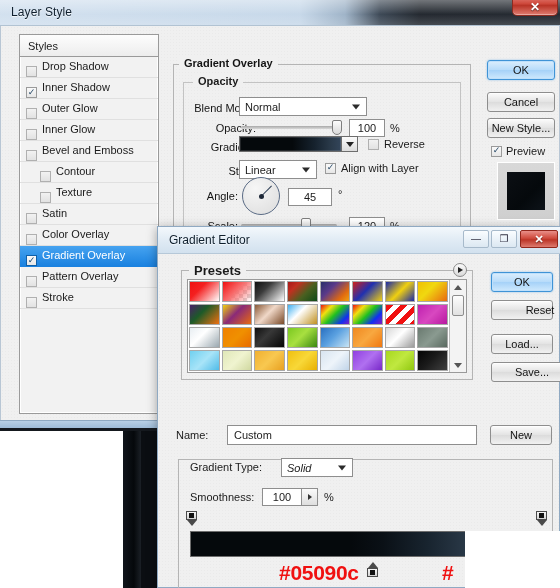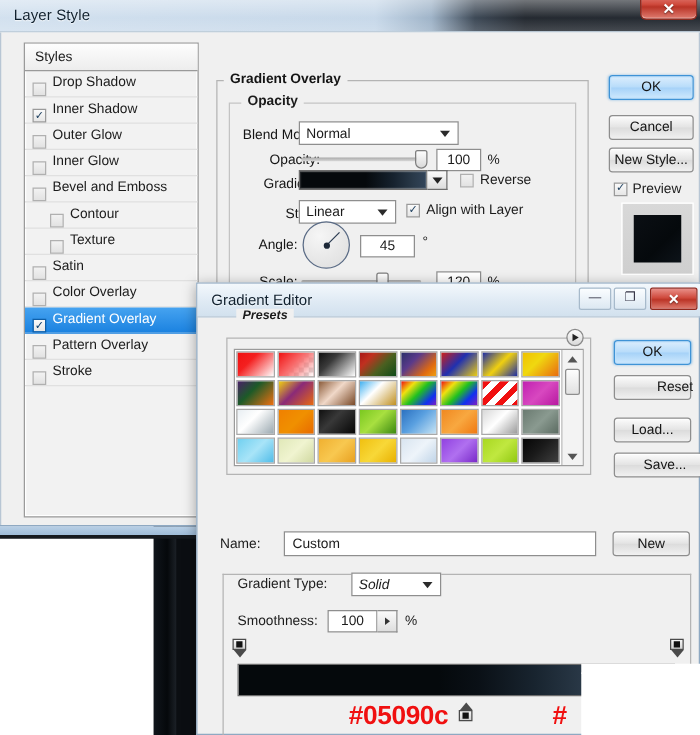--- a/index.html
+++ b/index.html
@@ -270,22 +270,22 @@
     display:flex; align-items:center; justify-content:center;
     color:#fff; font-size:11px; font-weight:bold;
     text-shadow:0 1px 1px rgba(0,0,0,.45);
   }
 
   #presets-group {
     position:absolute; left:23px; top:43px; width:292px; height:110px;
     border:1px solid #b4b4b4;
   }
   #presets-legend {
-    position:absolute; left:31px; top:20px; background:#f0f0f0; padding:0 5px;
-    font-weight:bold; font-size:10px;font-style:italic;
+    position:absolute; left:31px; top:36px; background:#f0f0f0; padding:0 5px;
+    font-weight:bold; font-size:13px;
   }
   #presets-menu-btn {
     position:absolute; left:295px; top:36px; width:14px; height:14px;
     border-radius:50%;
     background:linear-gradient(180deg,#fbfbfb,#d9d9d9);
     border:1px solid #8a8a8a;
     display:flex; align-items:center; justify-content:center;
   }
   #presets-menu-btn .tri {
     width:0;height:0;border-top:3.5px solid transparent;border-bottom:3.5px solid transparent;

